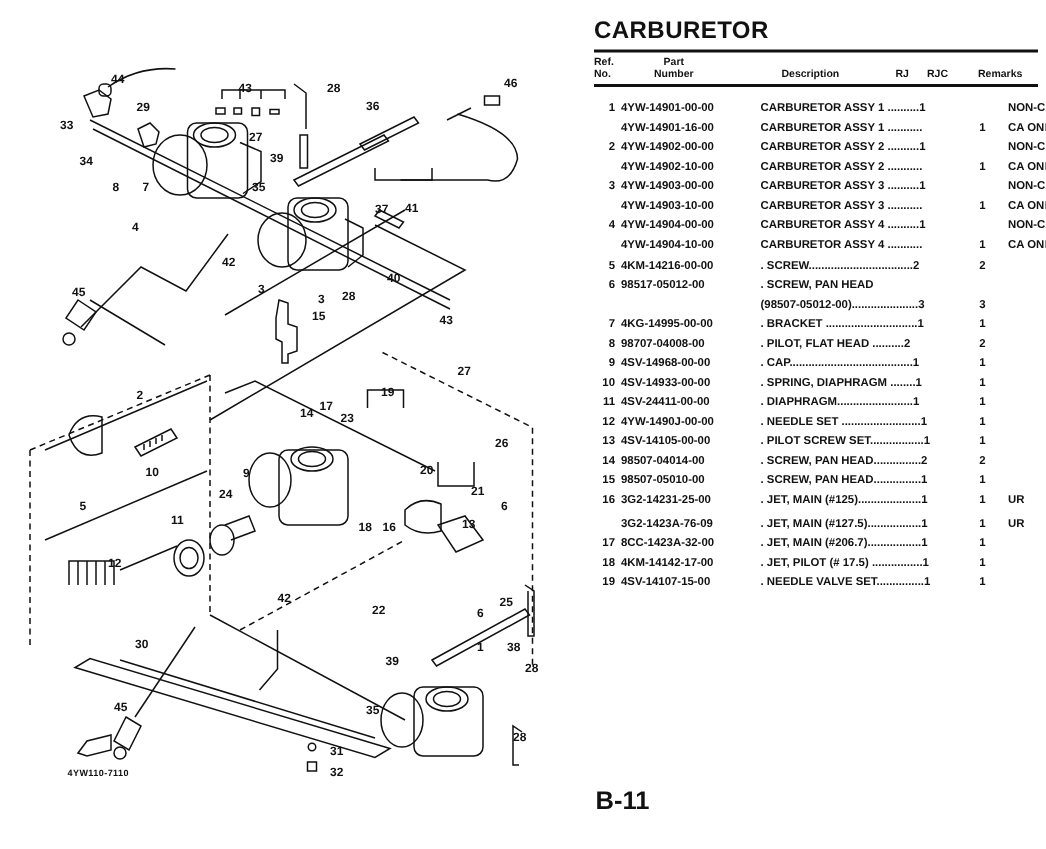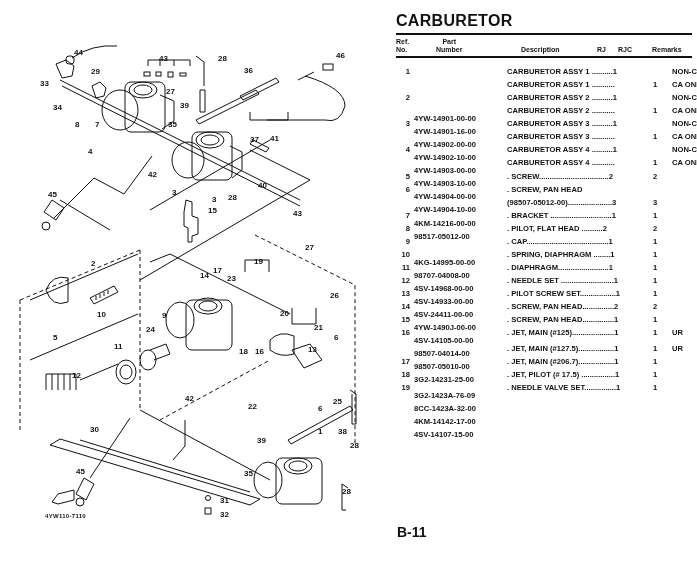--- a/index.html
+++ b/index.html
@@ -6,26 +6,26 @@
   body{width:697px;height:566px;position:relative;overflow:hidden;font-family:"Liberation Sans",sans-serif;color:#111;}
   #diagram{position:absolute;left:0;top:0;width:370px;height:540px;}
   #diagram text{font-family:"Liberation Sans",sans-serif;font-size:8px;font-weight:bold;fill:#111;}
   .title{position:absolute;left:396px;top:12px;font-size:16px;font-weight:900;letter-spacing:0.3px;font-family:"Liberation Sans",sans-serif;}
   .rule-thick{position:absolute;left:396px;top:33px;width:296px;height:2px;background:#111;}
   .hdr{position:absolute;font-size:7px;font-weight:bold;line-height:8px;}
   .rule-thin{position:absolute;left:396px;top:56px;width:296px;height:1.5px;background:#111;}
   .row{position:absolute;left:396px;width:296px;height:12px;font-size:7.6px;font-weight:bold;white-space:nowrap;}
   .row span{position:absolute;top:0;}
   .c-ref{left:0;width:14px;text-align:right;}
-  .c-part{left:18px;margin-top:47px;}
+  .c-part{left:18px;}
   .c-desc{left:111px;}
   .c-rj{left:226px;width:10px;text-align:center;}
   .c-rjc{left:254px;width:10px;text-align:center;}
   .c-rem{left:276px;width:40px;text-align:left;}
-  .pageno{position:absolute;left:397px;top:524px;font-size:14px;font-weight:900;}
+  .pageno{position:absolute;left:397px;top:524px;font-size:17px;font-weight:900;}
   .code{position:absolute;left:45px;top:513px;font-size:6px;font-weight:bold;letter-spacing:0.3px;}
 </style>
 </head>
 <body>
 
 <svg id="diagram" viewBox="0 0 370 540" xmlns="http://www.w3.org/2000/svg">
   <g fill="none" stroke="#111" stroke-width="1">
 
     <g>
       <ellipse cx="120" cy="110" rx="18" ry="20"></ellipse>

